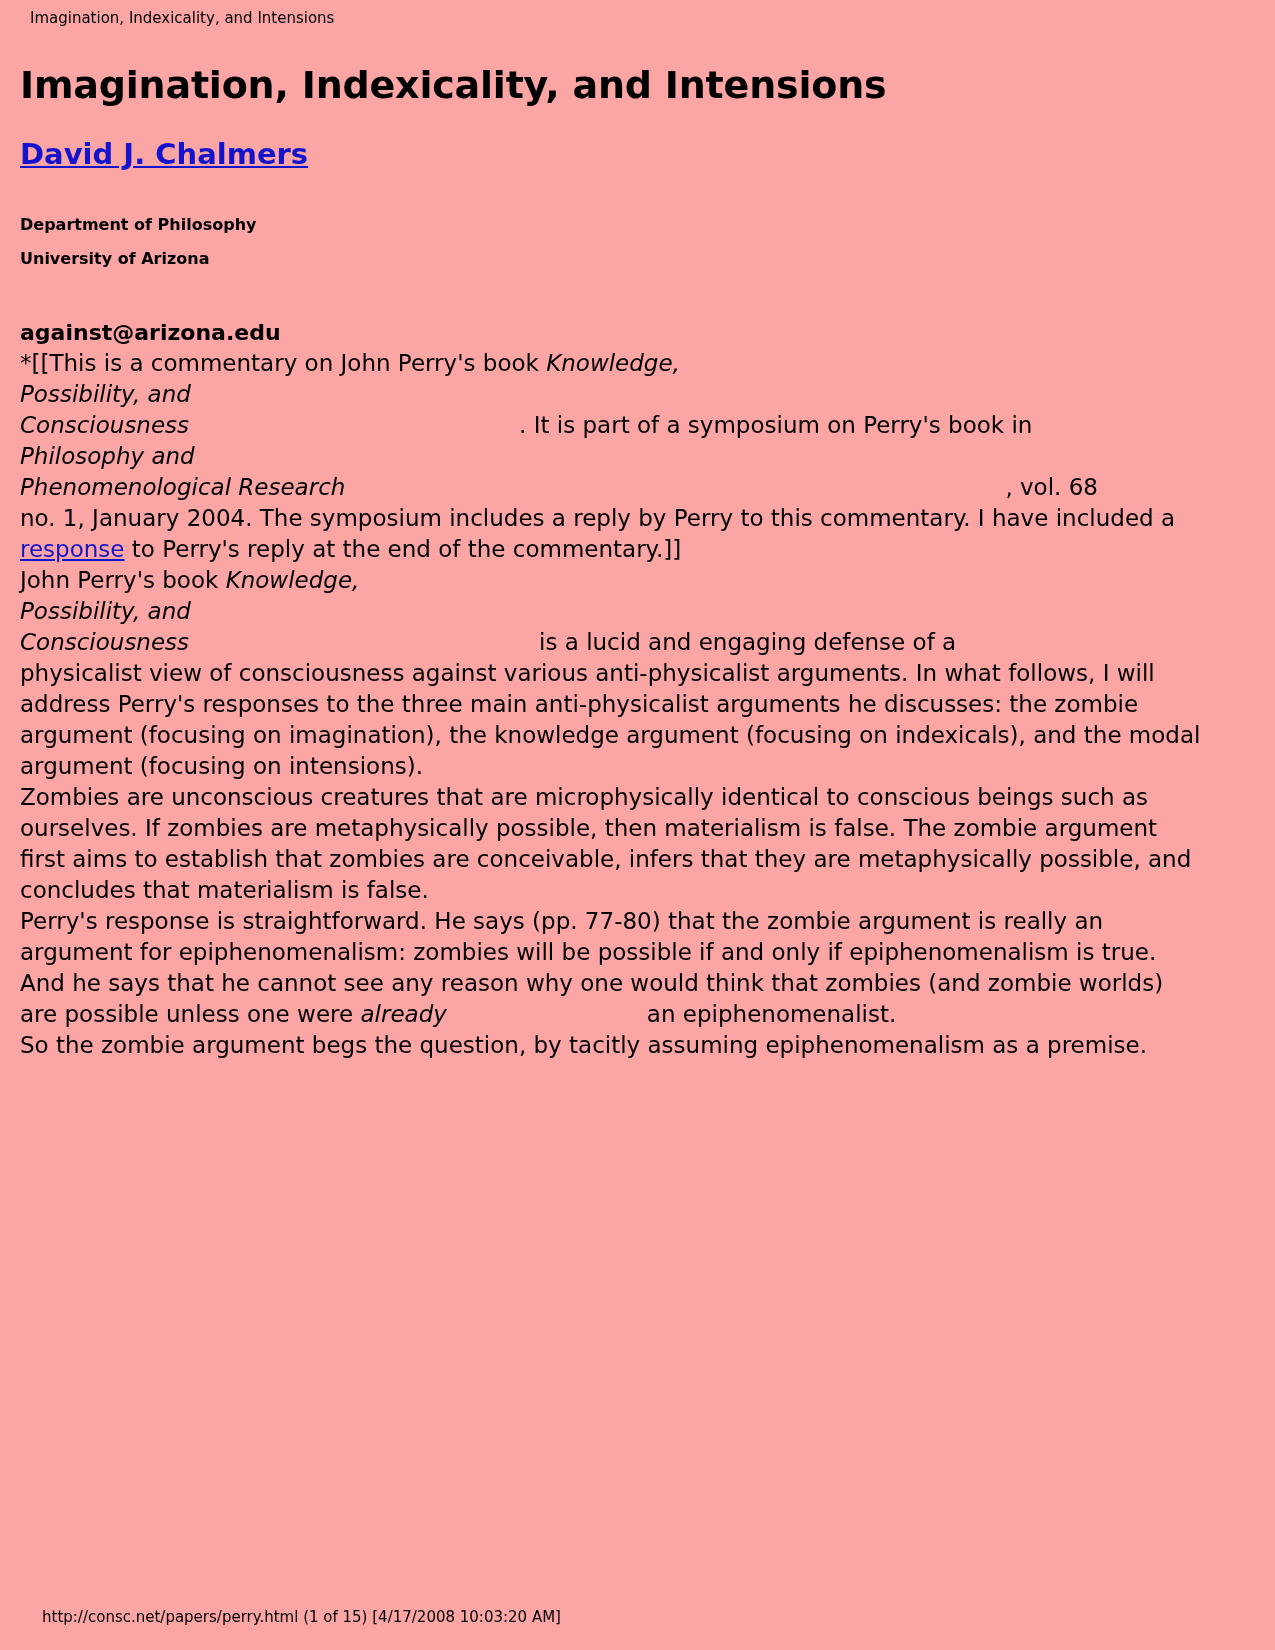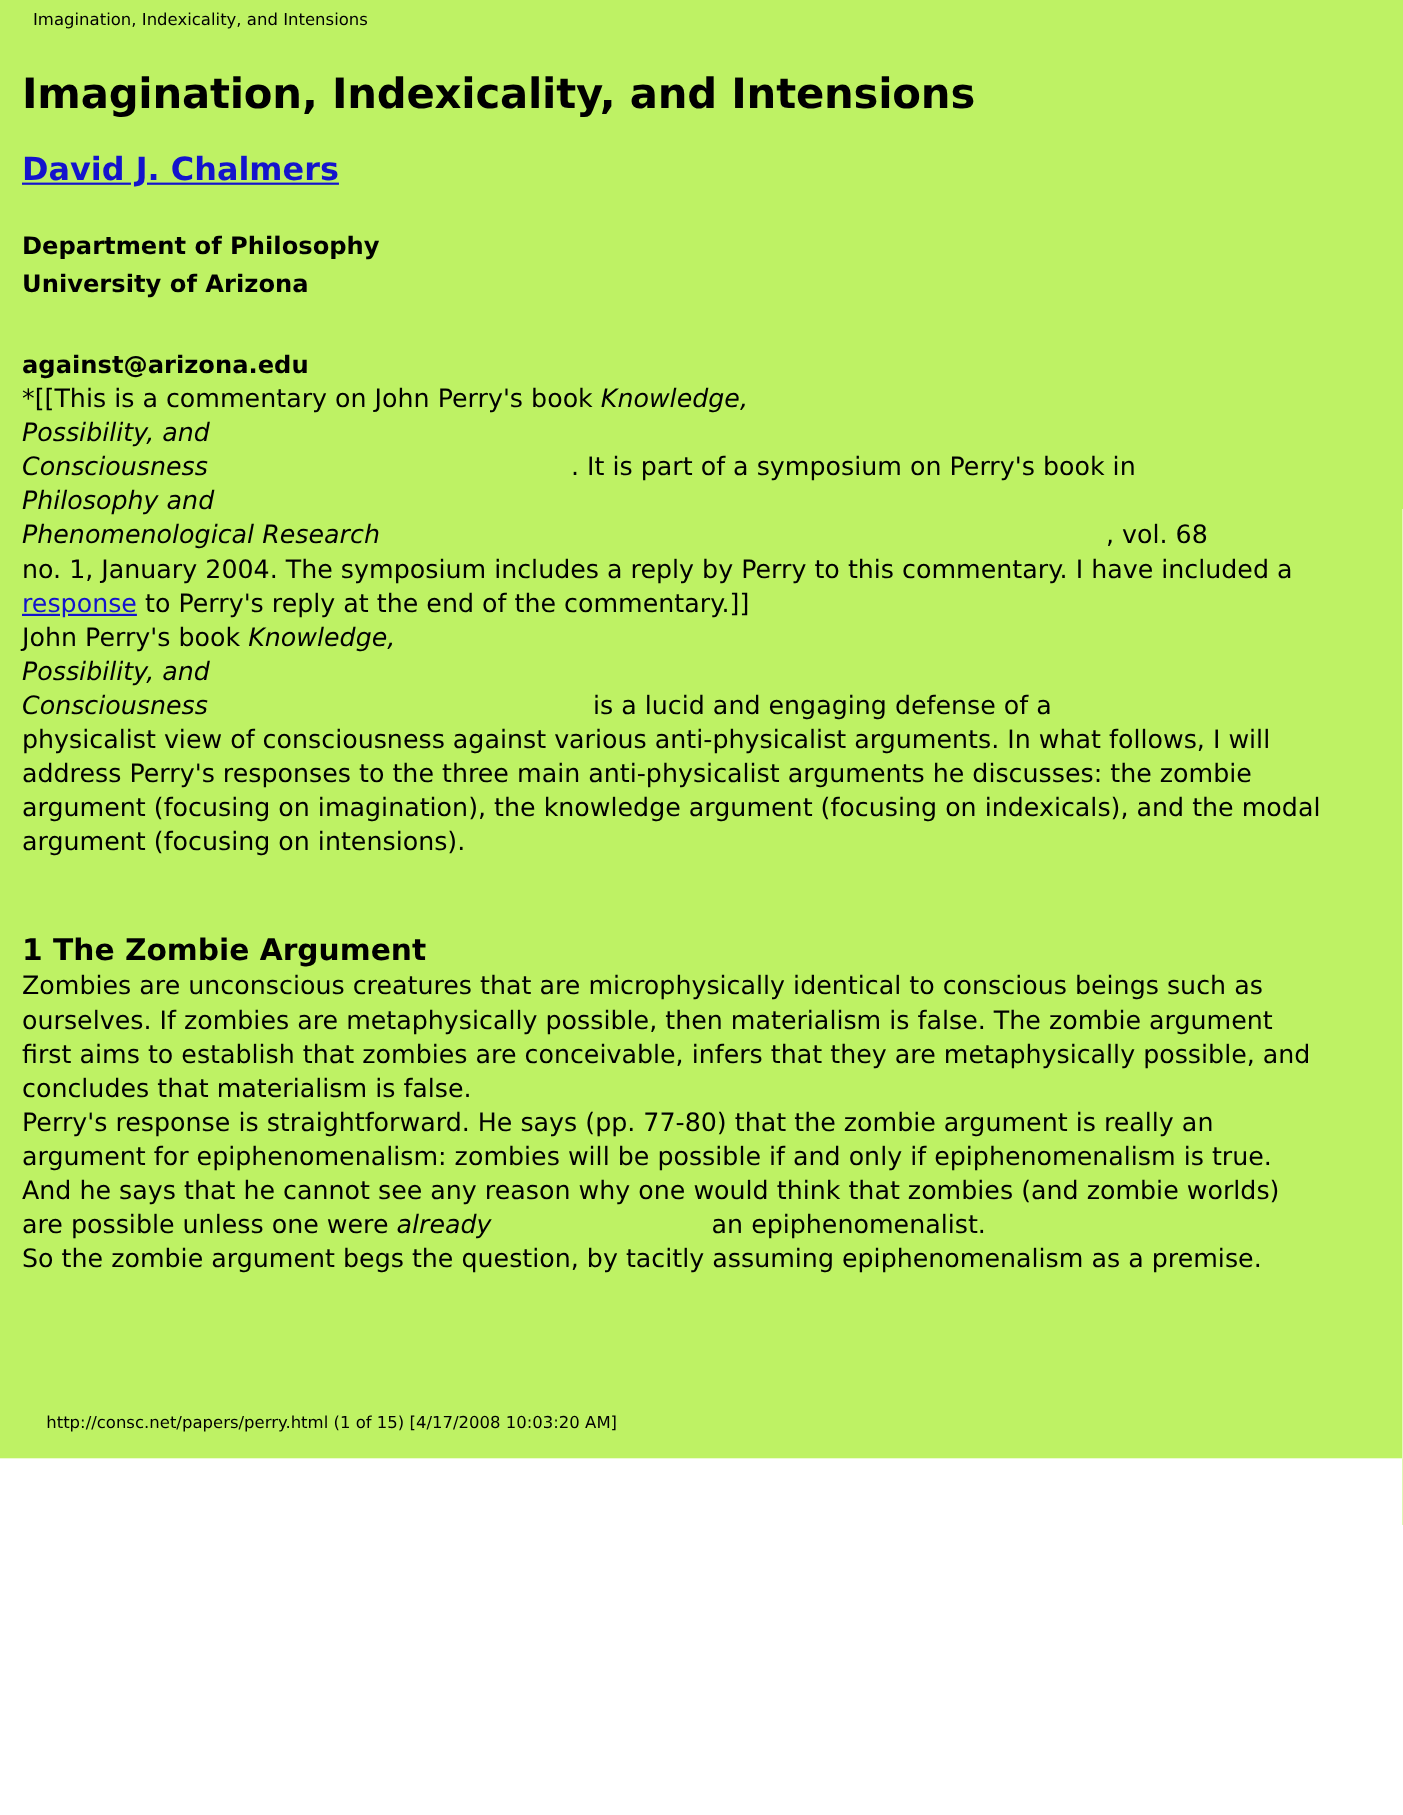--- a/index.html
+++ b/index.html
@@ -8,22 +8,22 @@
     padding: 0;
     background: #ffffff;
   }
   body {
     font-family: "DejaVu Sans", sans-serif;
     color: #000000;
   }
   .page {
     position: relative;
     width: 1275px;
-    height: 1326px;
-    background: #bef264;
+    height: 1650px;
+    background: #fca5a5;
     overflow: hidden;
     box-sizing: border-box;
   }
 
   
   .running-header {
     position: absolute;
     left: 30px;
     top: 9px;
     font-size: 15px;
@@ -66,21 +66,21 @@
   a.author-link {
     color: #1414cc;
   }
   .author-link .trailing-space {
     display: inline-block;
     width: 11px;
   }
 
   .affiliation {
     margin: 36px 0 0 0;
-    font-size: 22px;
+    font-size: 16px;
     line-height: 34px;
     font-weight: bold;
   }
 
   .email {
     margin: 42px 0 0 0;
     font-size: 22px;
     line-height: 30px;
     font-weight: bold;
   }
@@ -146,21 +146,20 @@
       <div>University of Arizona</div>
     </div>
 
     <div class="email">against@arizona.edu</div>
 
     <p class="body-text para-footnote"><span>*[[This is a commentary on John Perry's book </span><span class="title-run">Knowledge,</span><span class="title-break"></span><span class="title-run">Possibility, and</span><span class="title-break"></span><span class="title-run">Consciousness</span><span class="gap-sm"></span><span>. It is part of a symposium on Perry's book in</span><span class="title-break"></span><span class="title-run">Philosophy and</span><span class="title-break"></span><span class="title-run">Phenomenological Research</span><span class="gap-lg"></span><span>, vol. 68</span><span class="title-break"></span><span>no. 1, January 2004. The symposium includes a reply by Perry to this commentary. I have included a</span>
       <span class="title-break"></span><a class="inline-link" href="#">response</a><span> to Perry's reply at the end of the commentary.]]</span></p>
 
     <p class="body-text para-intro"><span>John Perry's book </span><span class="title-run">Knowledge,</span><span class="title-break"></span><span class="title-run">Possibility, and</span><span class="title-break"></span><span class="title-run">Consciousness</span><span class="gap-md"></span><span>is a lucid and engaging defense of a</span><span class="title-break"></span><span>physicalist view of consciousness against various anti-physicalist arguments. In what follows, I will address Perry's responses to the three main anti-physicalist arguments he discusses: the zombie argument (focusing on imagination), the knowledge argument (focusing on indexicals), and the modal argument (focusing on intensions).</span></p>
 
-    <h2 class="section-heading">1 The Zombie Argument</h2>
 
     <p class="body-text para-zombie1">Zombies are unconscious creatures that are microphysically identical to conscious beings such as ourselves. If zombies are metaphysically possible, then materialism is false. The zombie argument first aims to establish that zombies are conceivable, infers that they are metaphysically possible, and concludes that materialism is false.</p>
 
     <p class="body-text para-zombie2"><span>Perry's response is straightforward. He says (pp. 77-80) that the zombie argument is really an argument for epiphenomenalism: zombies will be possible if and only if epiphenomenalism is true. And he says that he cannot see any reason why one would think that zombies (and zombie worlds) are possible unless one were </span><em>already</em><span class="gap-xs"></span><span>an epiphenomenalist.</span><span class="title-break"></span><span>So the zombie argument begs the question, by tacitly assuming epiphenomenalism as a premise.</span></p>
 
   </div>
 
   <div class="page-footer">http://consc.net/papers/perry.html (1 of 15) [4/17/2008 10:03:20 AM]</div>
 
 </div>

